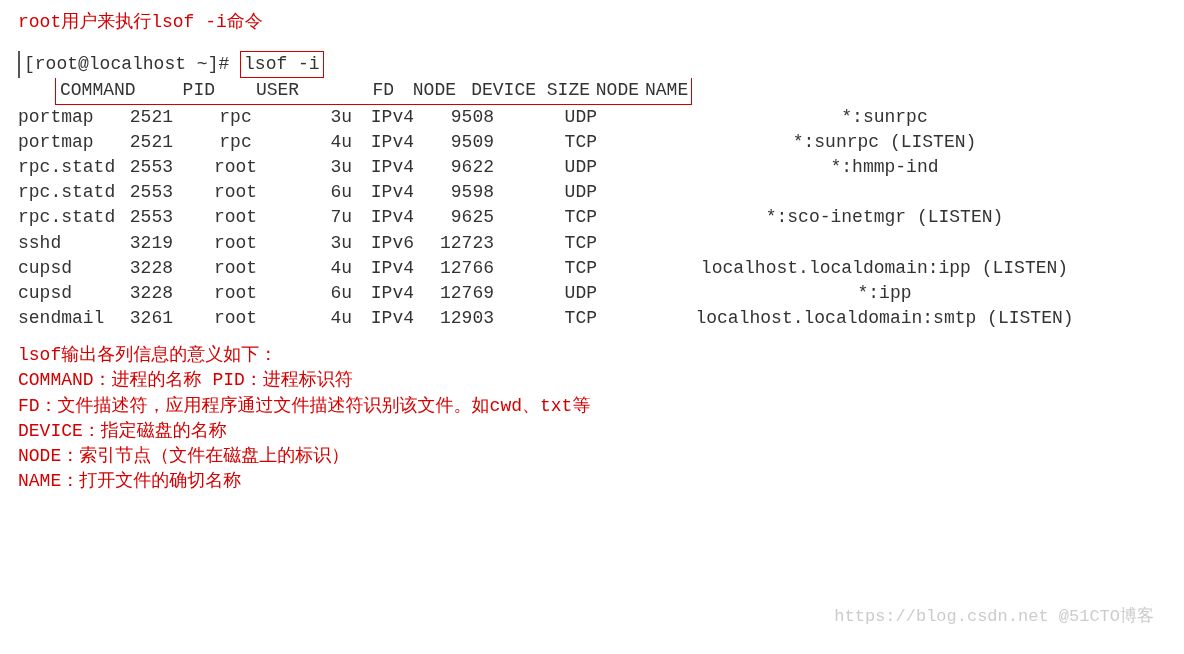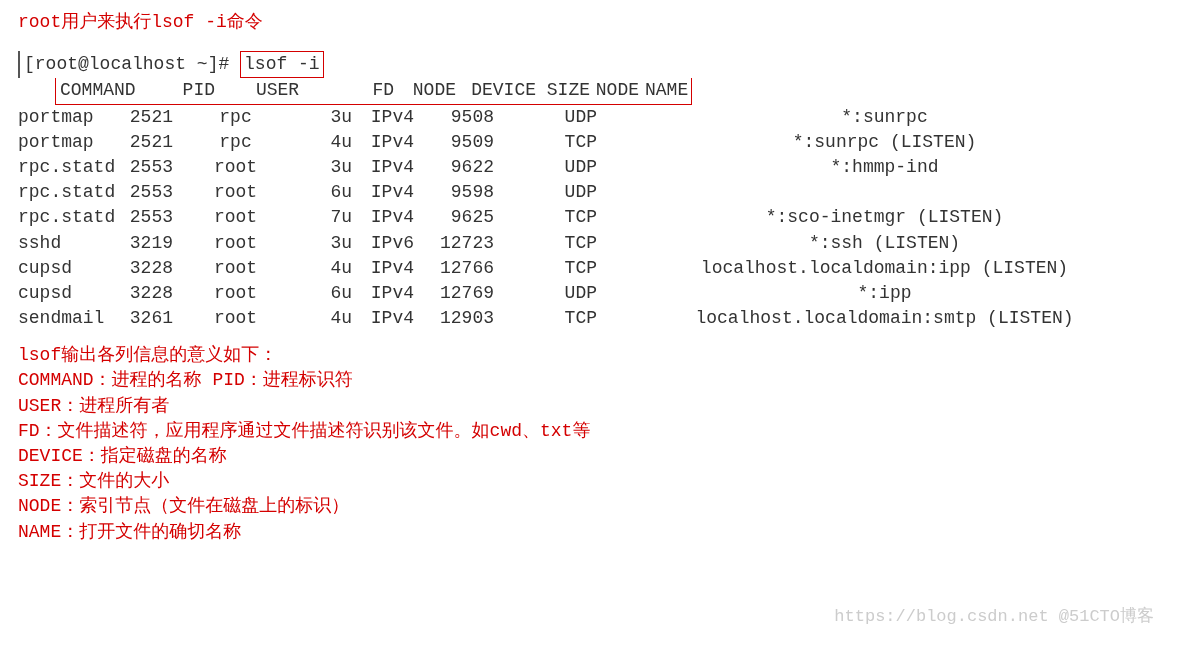--- a/index.html
+++ b/index.html
@@ -141,21 +141,20 @@
     </div>
     <div class="row">
       <span class="c-command">sshd</span>
       <span class="c-pid">3219</span>
       <span class="c-user">root</span>
       <span class="c-fd">3u</span>
       <span class="c-type">IPv6</span>
       <span class="c-device">12723</span>
       <span class="c-size"></span>
       <span class="c-node">TCP</span>
-      <span class="c-name">*:ssh (LISTEN)</span>
     </div>
     <div class="row">
       <span class="c-command">cupsd</span>
       <span class="c-pid">3228</span>
       <span class="c-user">root</span>
       <span class="c-fd">4u</span>
       <span class="c-type">IPv4</span>
       <span class="c-device">12766</span>
       <span class="c-size"></span>
       <span class="c-node">TCP</span>
@@ -181,21 +180,19 @@
       <span class="c-device">12903</span>
       <span class="c-size"></span>
       <span class="c-node">TCP</span>
       <span class="c-name">localhost.localdomain:smtp (LISTEN)</span>
     </div>
   </div>
 
 <div class="explain">
   <div>lsof输出各列信息的意义如下：</div>
   <div>COMMAND：进程的名称 PID：进程标识符</div>
-  <div>USER：进程所有者</div>
   <div>FD：文件描述符，应用程序通过文件描述符识别该文件。如cwd、txt等</div>
   <div>DEVICE：指定磁盘的名称</div>
-  <div>SIZE：文件的大小</div>
   <div>NODE：索引节点（文件在磁盘上的标识）</div>
   <div>NAME：打开文件的确切名称</div>
 </div>
 
 <div class="watermark">https://blog.csdn.net @51CTO博客</div>
 
 </body></html>

